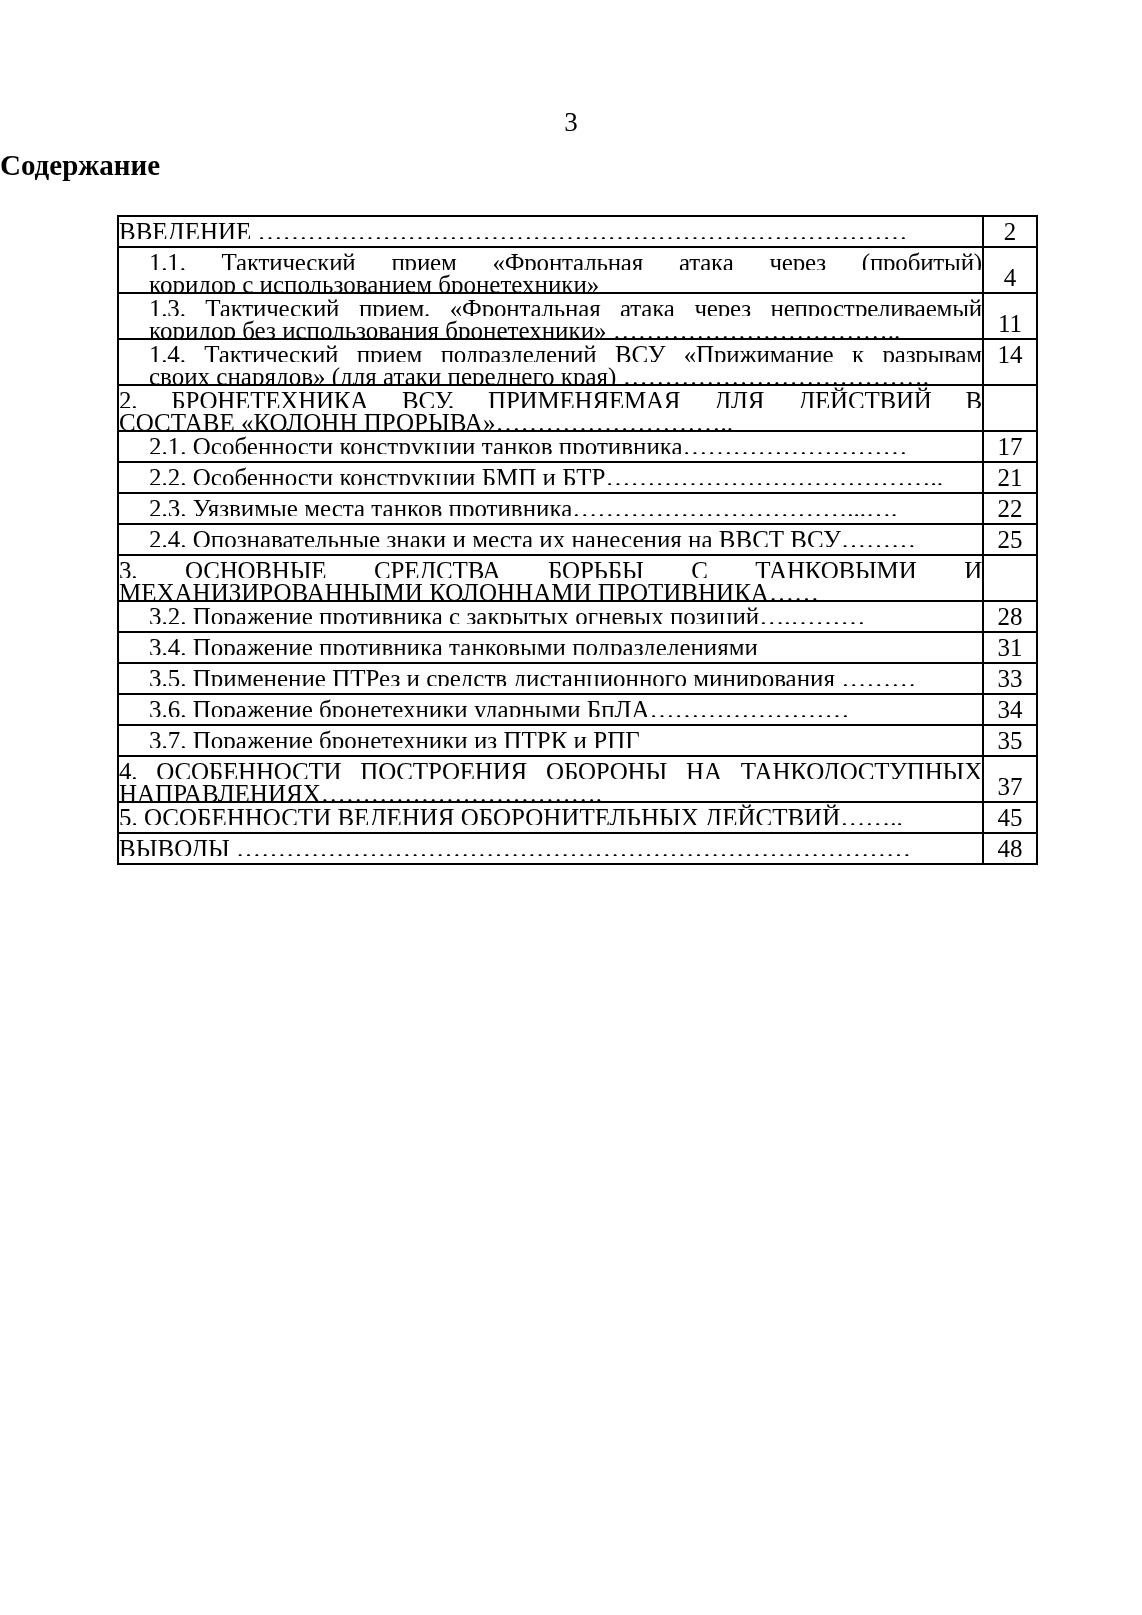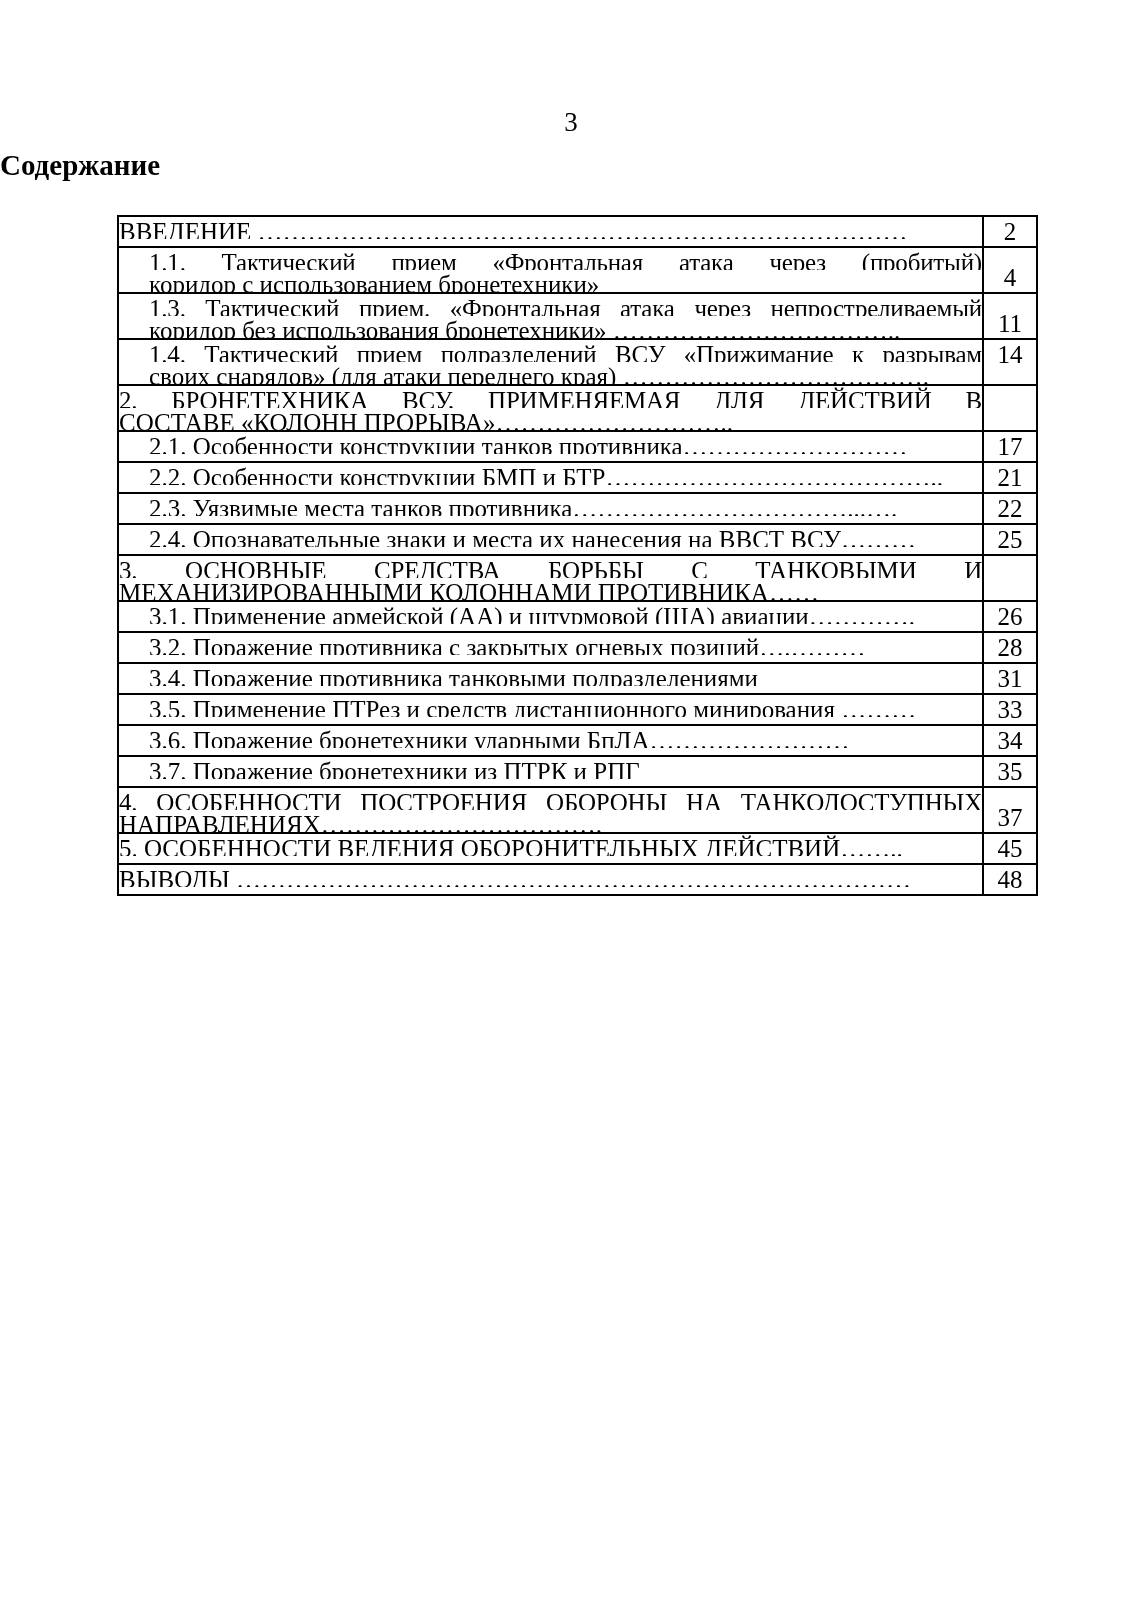--- a/index.html
+++ b/index.html
@@ -131,26 +131,20 @@
       </tr>
       <tr>
         <td class="t">
           <div class="line j">3. ОСНОВНЫЕ СРЕДСТВА БОРЬБЫ С ТАНКОВЫМИ И</div>
           <div class="line">МЕХАНИЗИРОВАННЫМИ  КОЛОННАМИ ПРОТИВНИКА……</div>
         </td>
         <td class="p"></td>
       </tr>
       <tr>
         <td class="t">
-          <div class="line sub">3.1. Применение армейской (АА) и штурмовой (ША) авиации………….</div>
-        </td>
-        <td class="p">26</td>
-      </tr>
-      <tr>
-        <td class="t">
           <div class="line sub">3.2. Поражение противника с закрытых огневых позиций….………</div>
         </td>
         <td class="p">28</td>
       </tr>
       <tr>
         <td class="t">
           <div class="line sub">3.4. Поражение противника  танковыми подразделениями</div>
         </td>
         <td class="p">31</td>
       </tr>

